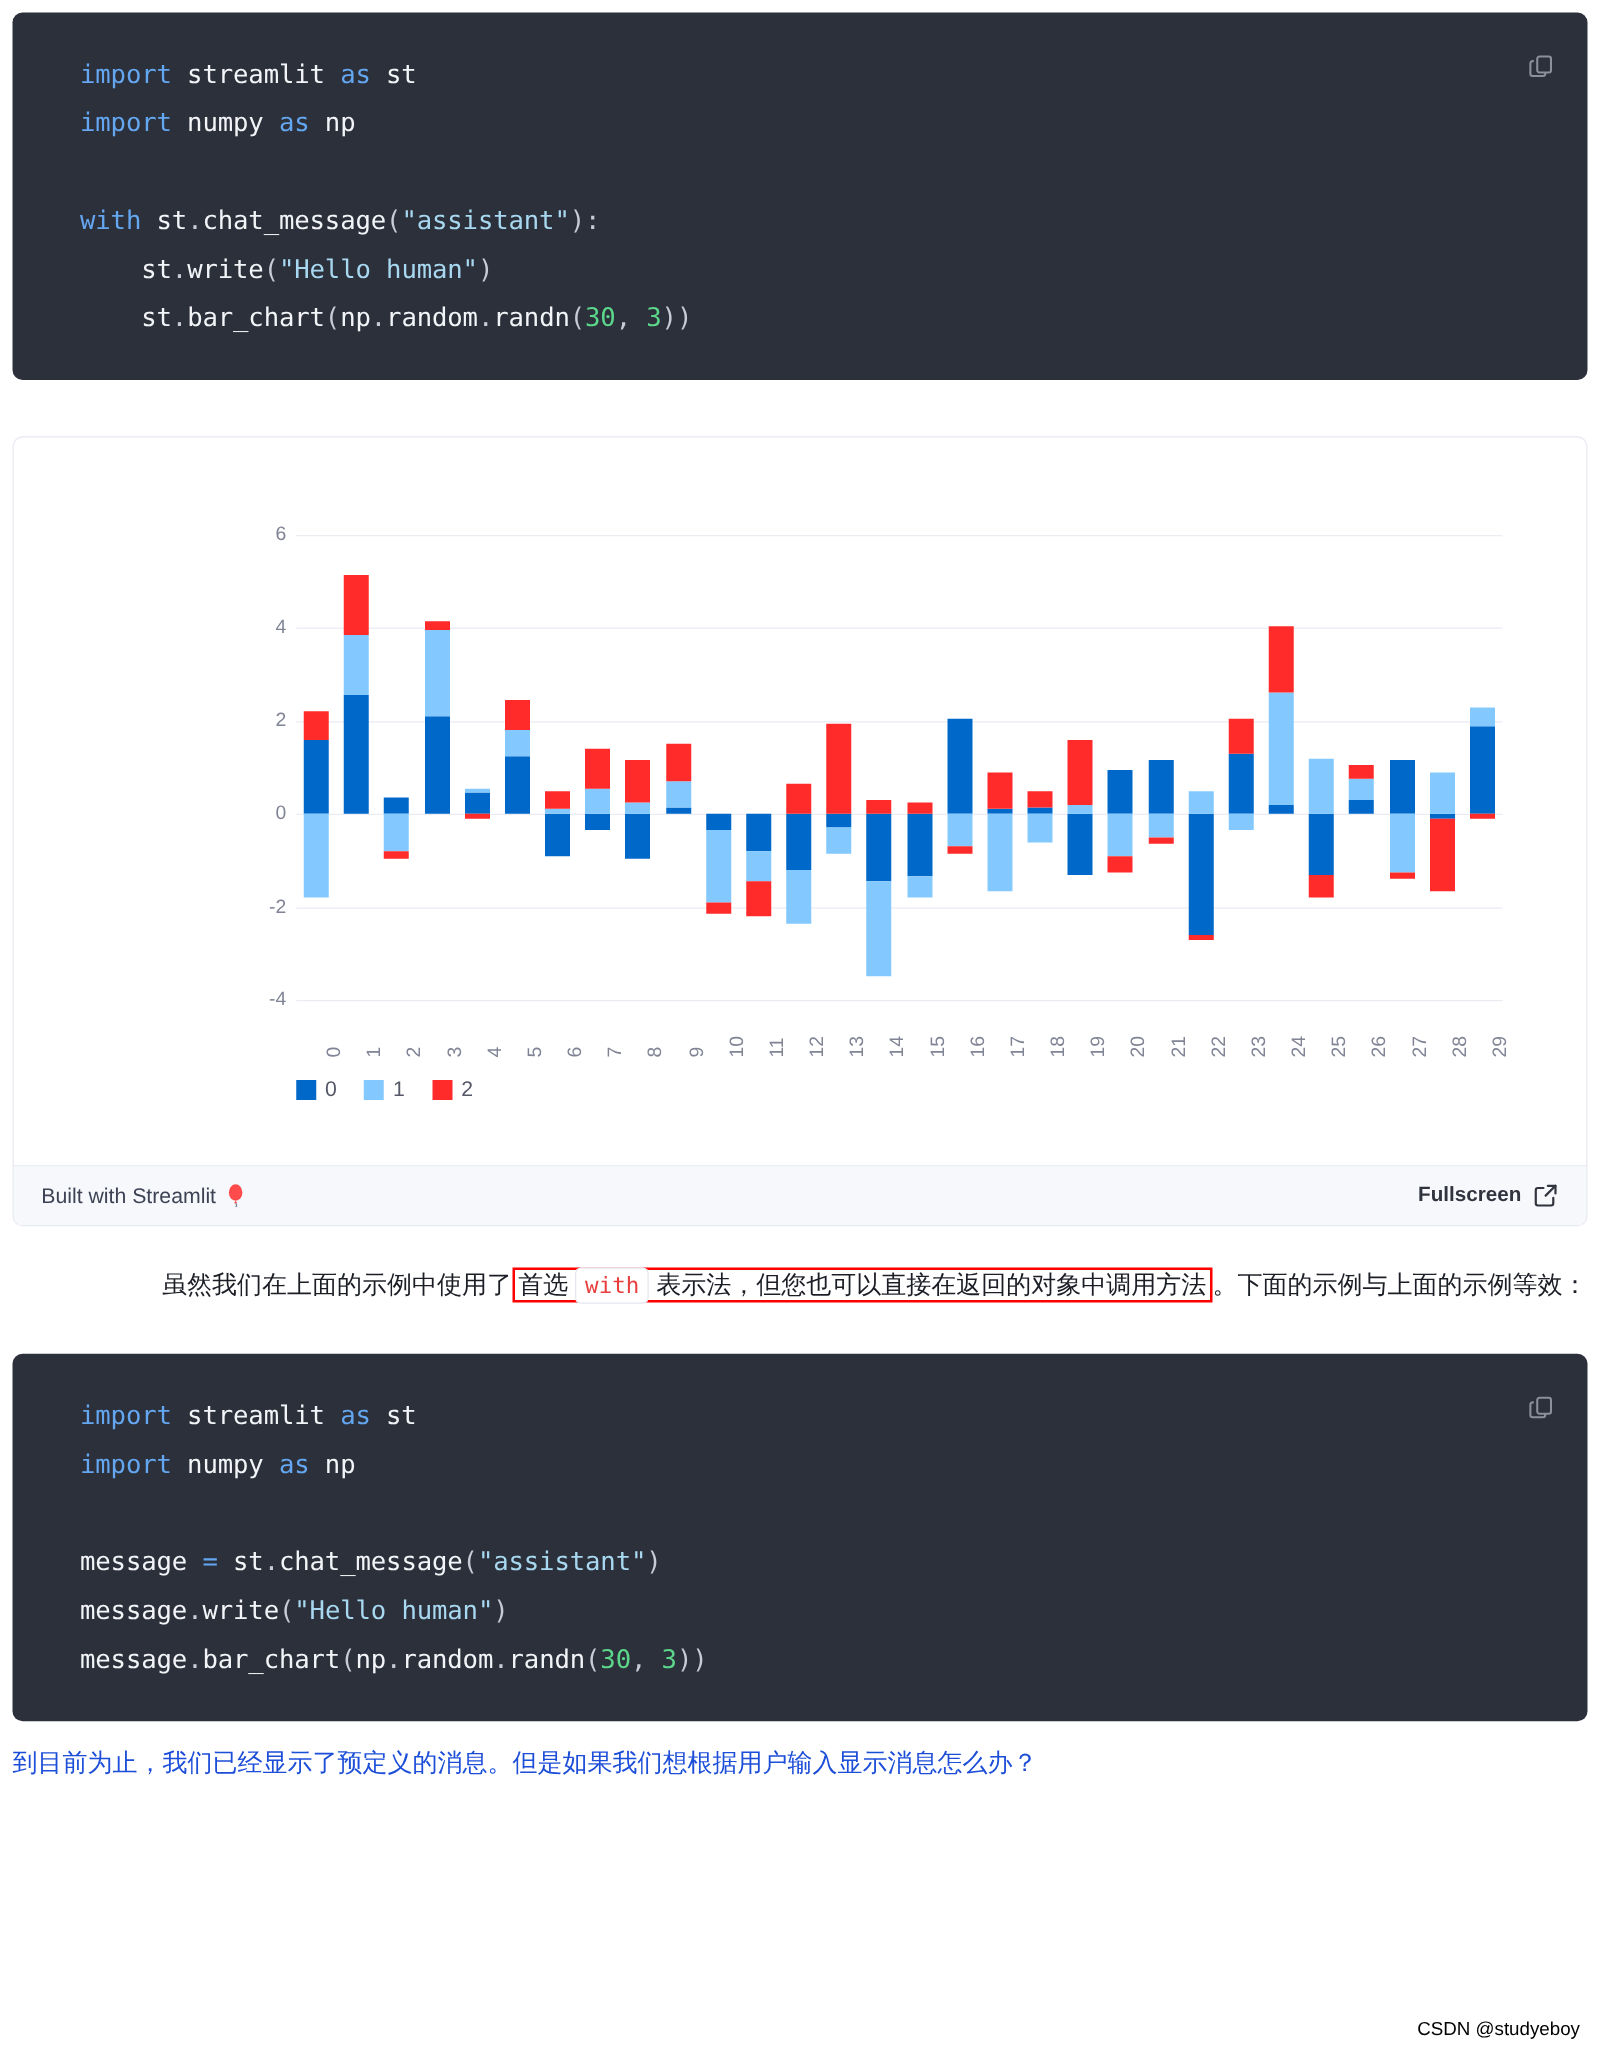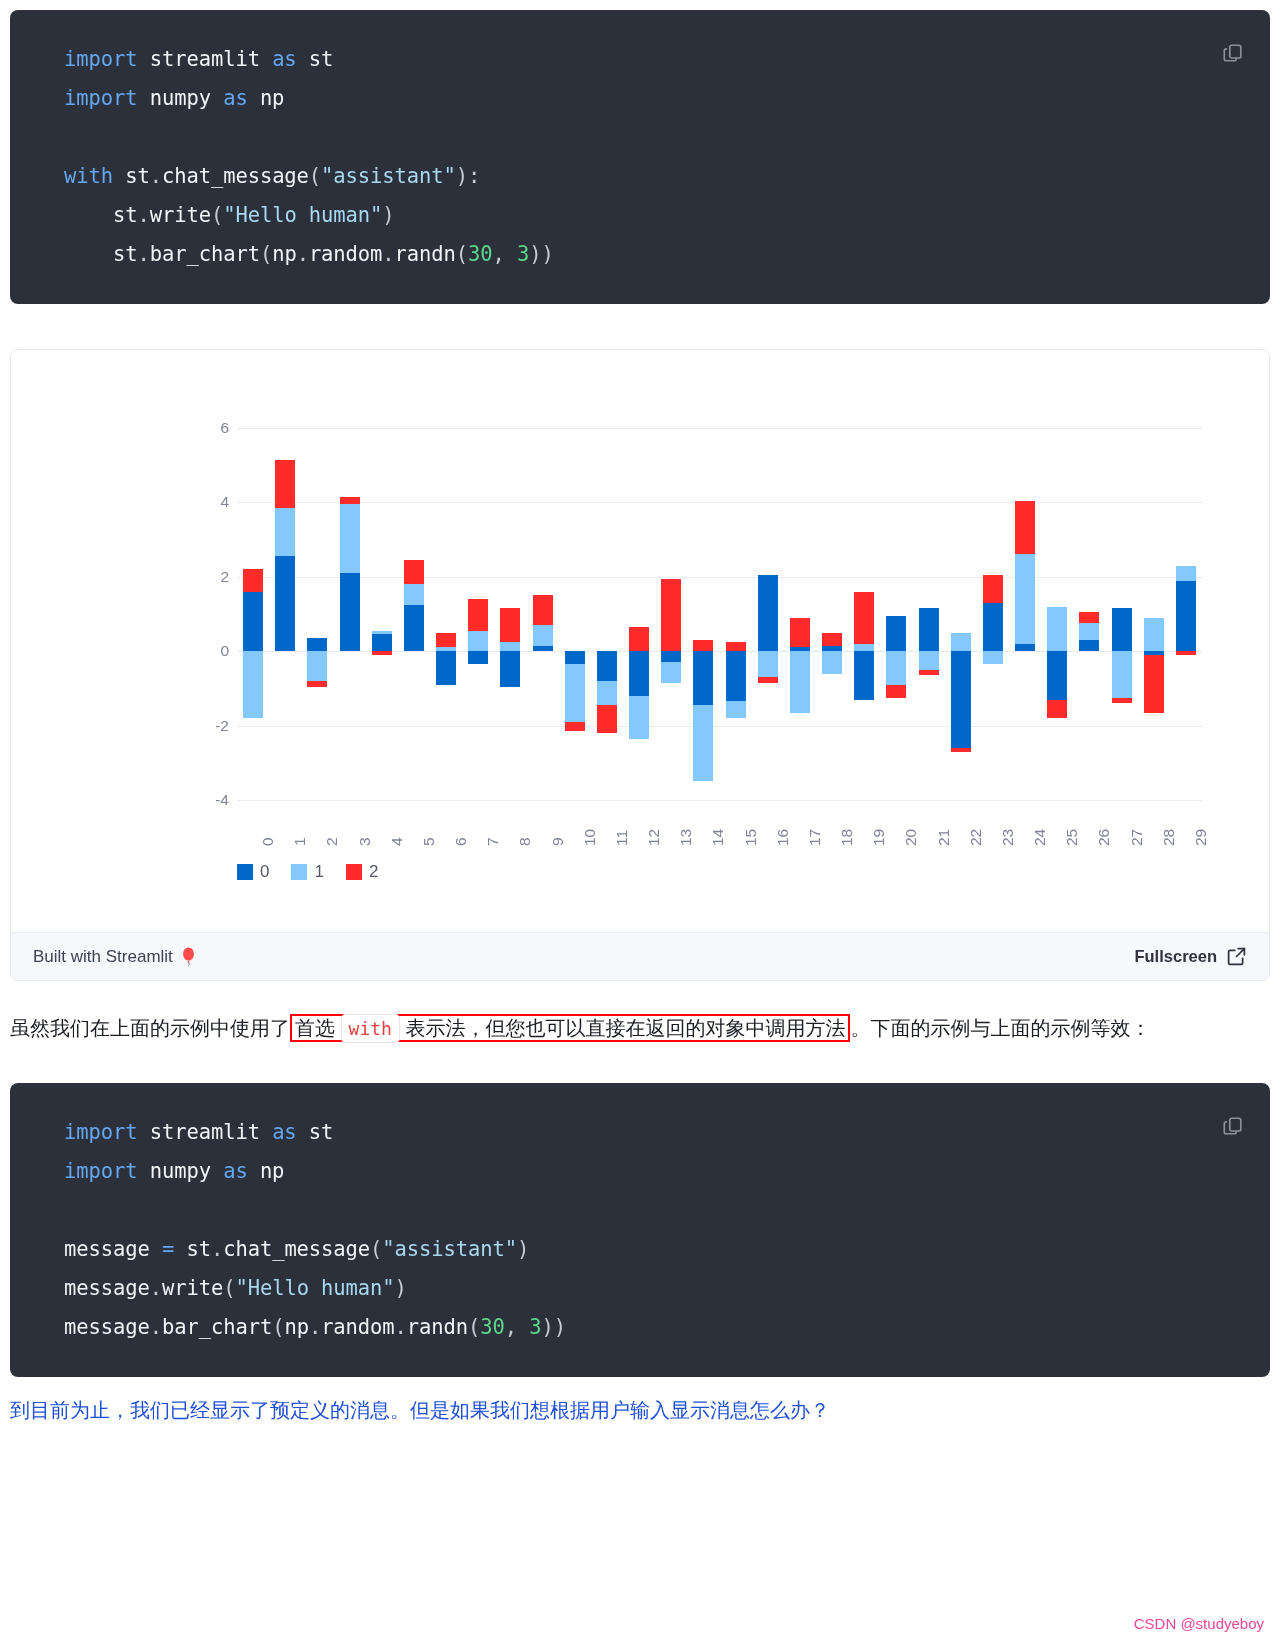--- a/index.html
+++ b/index.html
@@ -117,20 +117,21 @@
   .built { font-size: 17px; color: #3d4354; display: flex; align-items: center; gap: 8px; }
   .fullscreen { font-size: 16.5px; font-weight: bold; color: #31333f; display: flex; align-items: center; gap: 9px; }
 
   
   .prose {
     margin: 28px 10px 0 10px;
     font-size: 20px;
     line-height: 39px;
     color: #1c1e26;
     position: relative;
+    text-align: right;
   }
   .annot-box {
     border: 2px solid #ff0000;
     padding: 1px 3px;
     display: inline;
   }
   .inline-code {
     font-family: "DejaVu Sans Mono", monospace;
     font-size: 18px;
     color: #e83e3e;
@@ -141,21 +142,21 @@
   }
   .tail-text {
     margin: 20px 10px 17px 10px;
     font-size: 20px;
     color: #1d4ed8;
   }
   .watermark {
     position: absolute;
     right: 16px; bottom: 10px;
     font-size: 15px;
-    color: #ec4899;
+    color: #000000;
   }
 </style>
 </head>
 <body>
 
 <div class="code-block" style="margin-top:10px;">
   <svg class="copy-icon" viewBox="0 0 24 24" fill="none" stroke="#c6cbd4" stroke-width="1.8">
     <rect x="8.5" y="3.5" width="12" height="14" rx="2"></rect>
     <path d="M5.5 7.5h-1a2 2 0 0 0-2 2v9a2 2 0 0 0 2 2h9a2 2 0 0 0 2-2v-1"></path>
   </svg>

